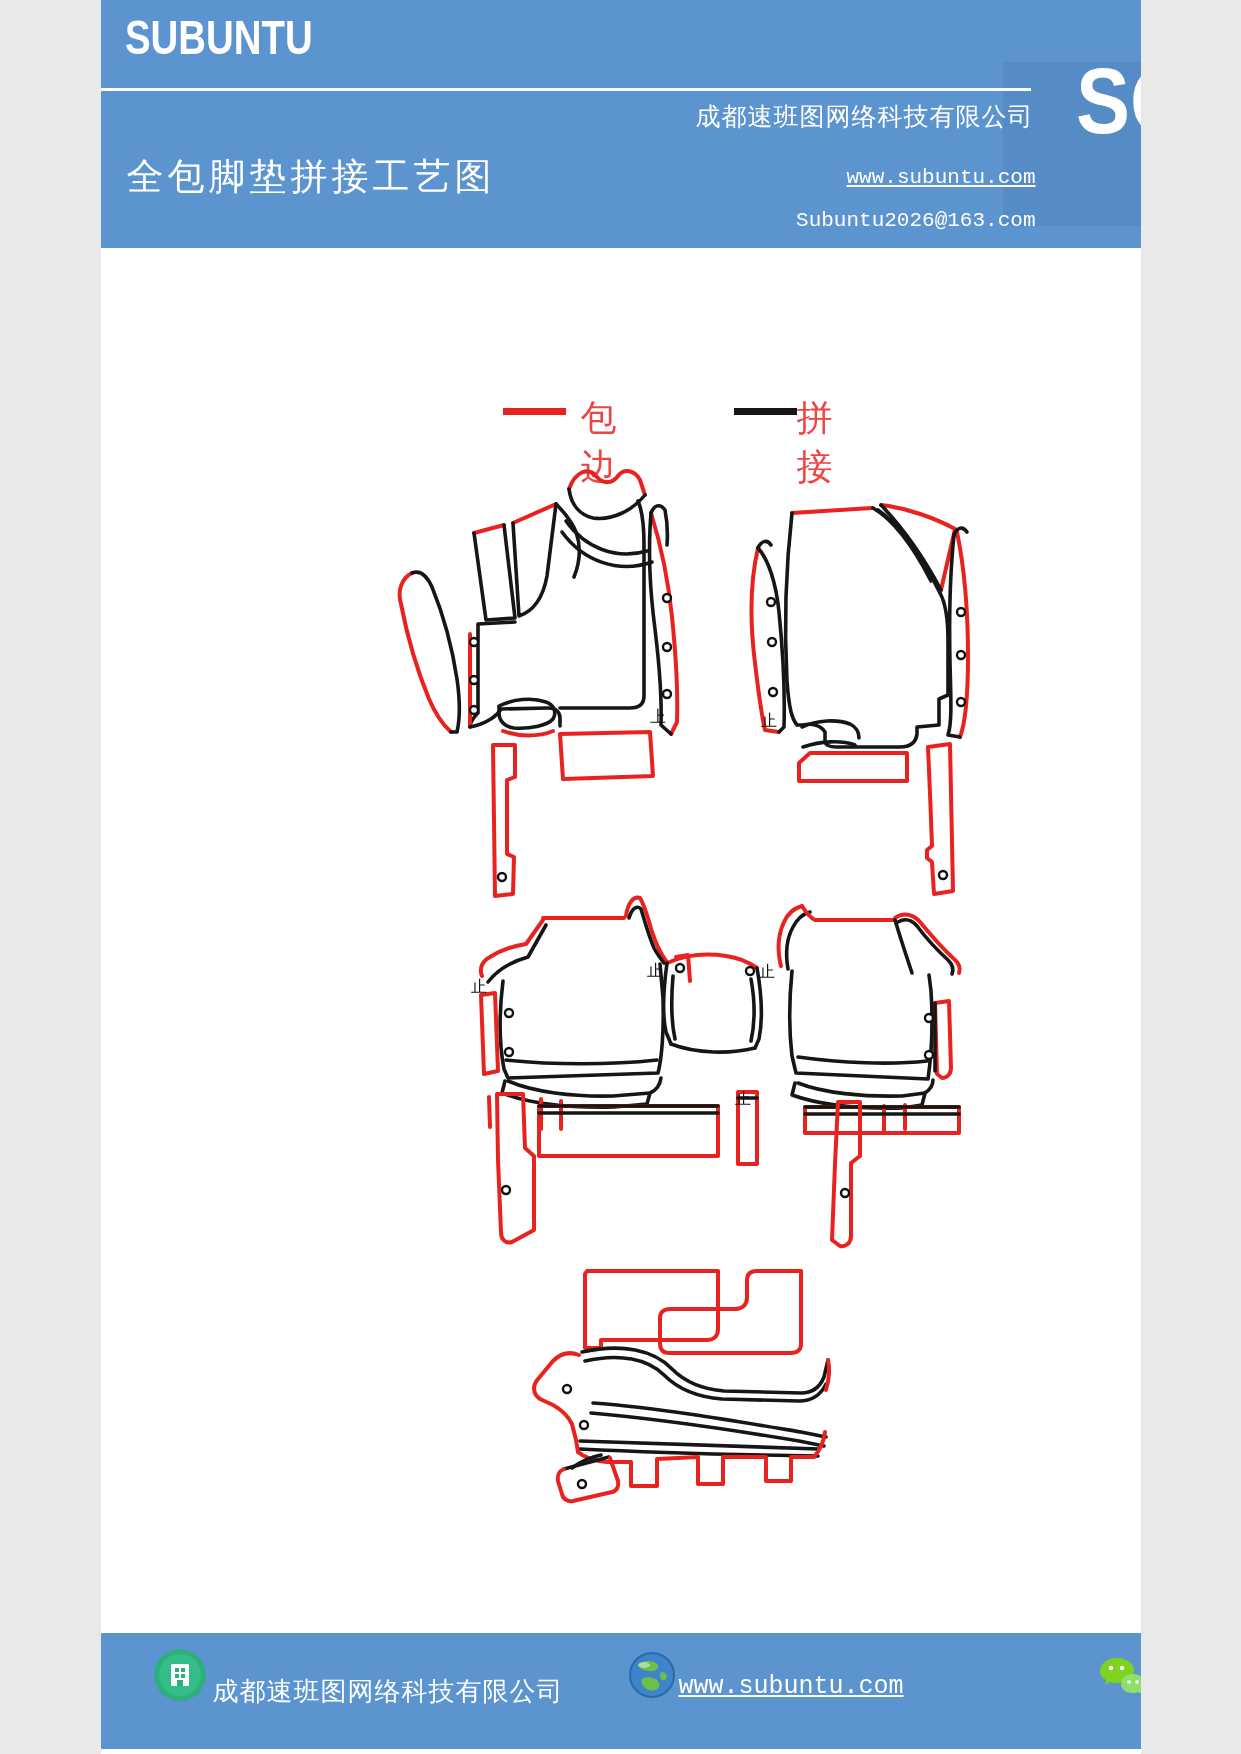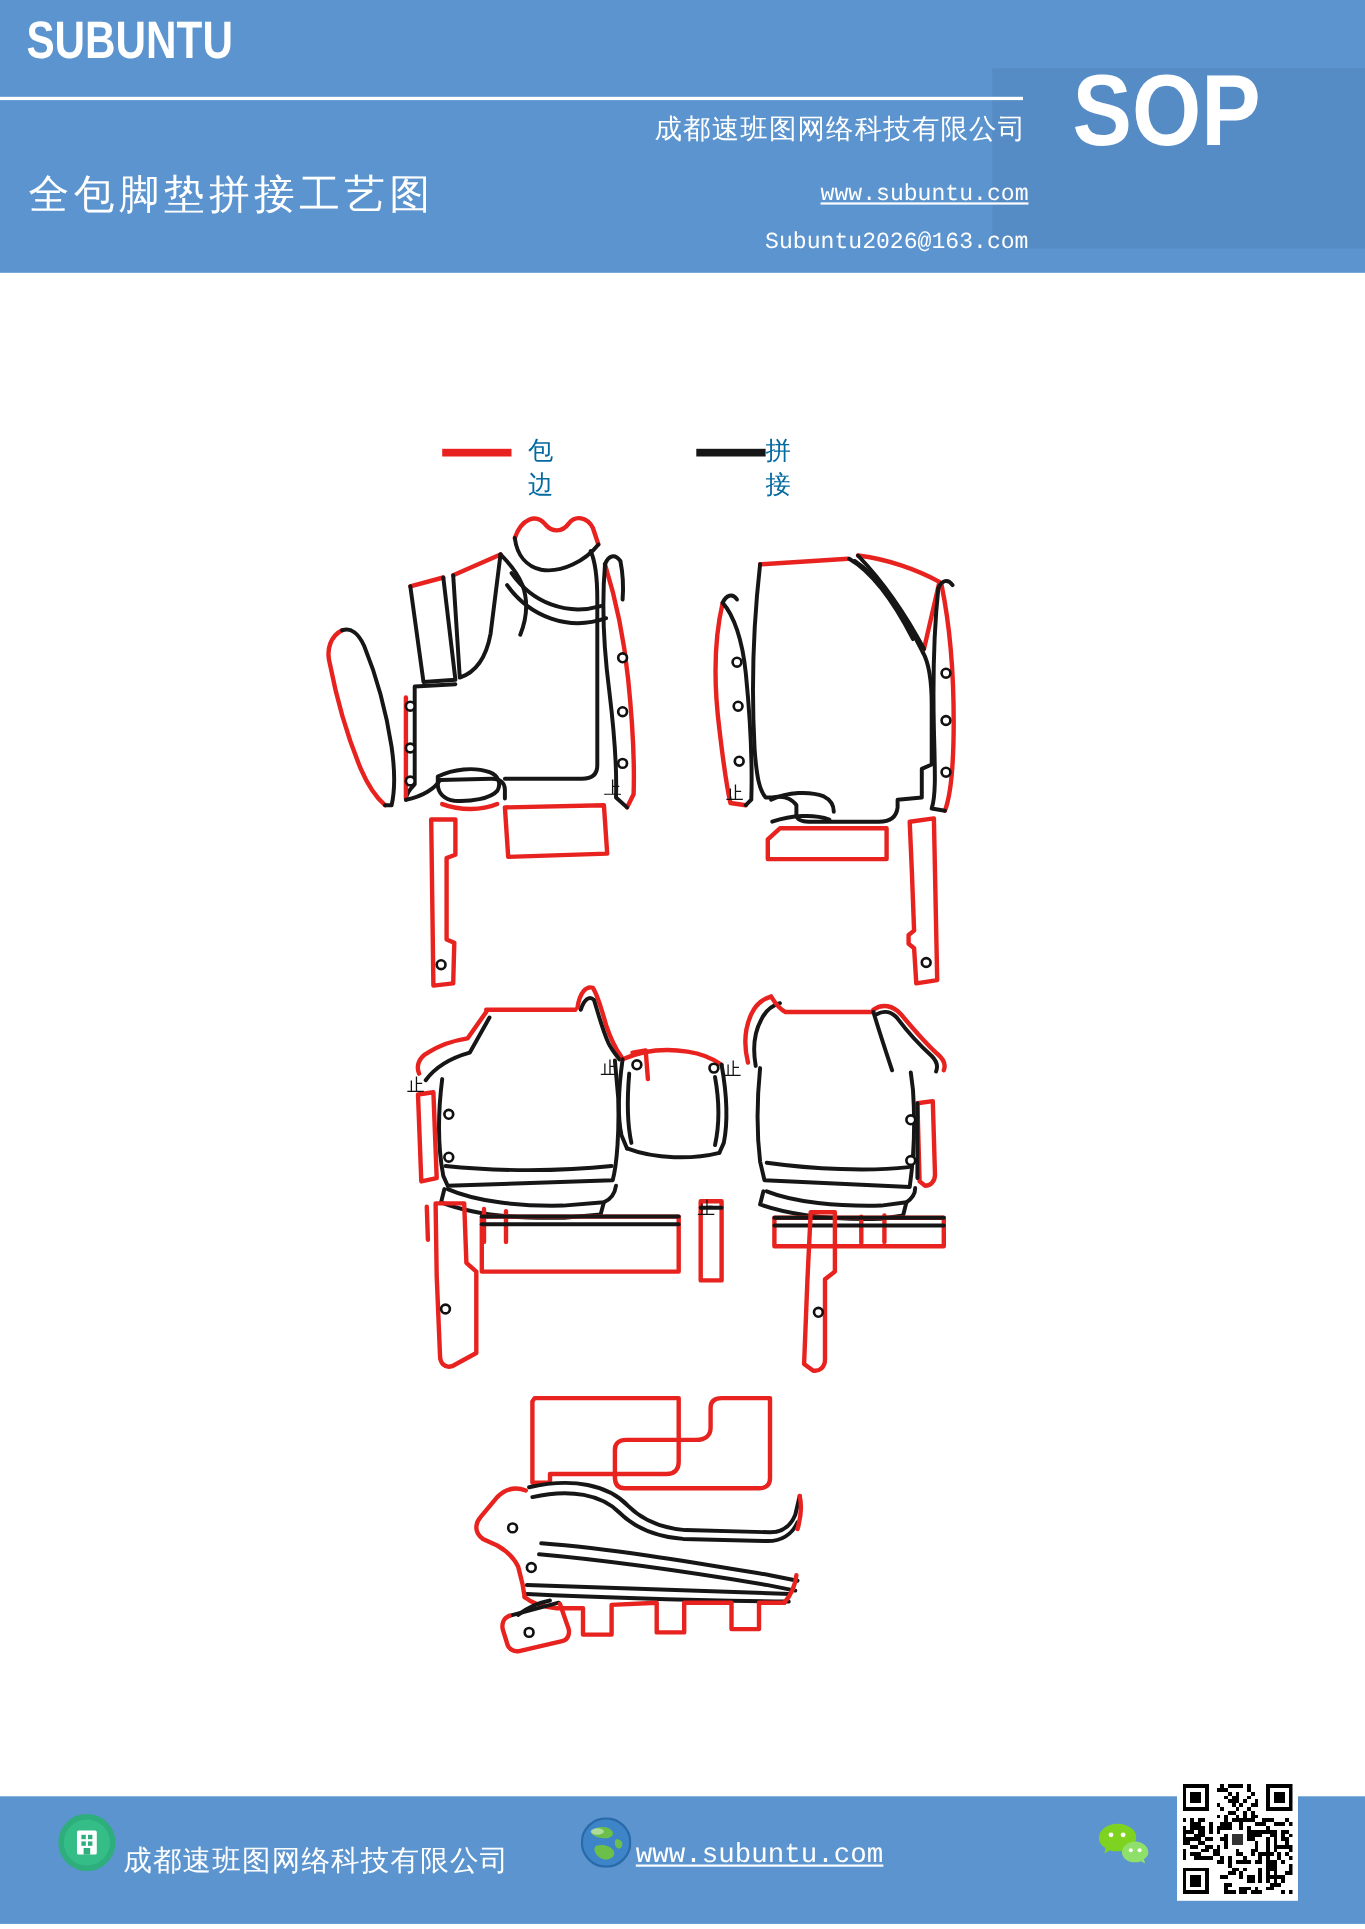--- a/index.html
+++ b/index.html
@@ -1,16 +1,16 @@
 <!DOCTYPE html>
 <html><head>
 <meta charset="utf-8">
 <style>
   html,body{margin:0;padding:0;background:#e9e9e9;}
-  .page{position:relative;width:1241px;height:1754px;background:#ffffff;margin:0 auto;
+  .page{position:relative;width:1040px;height:1754px;background:#ffffff;margin:0 auto;
         font-family:"Liberation Sans",sans-serif;overflow:hidden;}
   
   .header{position:absolute;left:0;top:0;width:1241px;height:248px;background:#5b94ce;}
   .sop-panel{position:absolute;left:902px;top:62px;width:339px;height:164px;background:rgba(0,0,30,0.05);}
   .logo{position:absolute;left:24px;top:10px;color:#fff;font-size:48px;font-weight:900;
         letter-spacing:0px;transform:scaleX(.8);transform-origin:left top;}
   .hr-line{position:absolute;left:0;top:88px;width:930px;height:3px;background:#fff;}
   .title{position:absolute;left:26px;top:152px;color:#fff;font-size:37px;letter-spacing:4px;
          font-family:"Liberation Serif",serif;}
   .hdr-company{position:absolute;right:308px;top:100px;color:#fff;font-size:25px;letter-spacing:1px;
@@ -24,21 +24,21 @@
   
   .info-table{position:absolute;left:4px;top:252px;width:1233px;height:116px;
       border-collapse:collapse;table-layout:fixed;}
   .info-table td{border:1px solid #b3b7bb;text-align:center;vertical-align:middle;
       font-size:22px;color:#111;height:58px;}
   .info-table td.zh{font-family:"Liberation Serif",serif;letter-spacing:2px;}
   .info-table td.val{font-family:"Liberation Sans",sans-serif;}
   
   .legend{position:absolute;left:0;top:0;}
   .legend-bar{position:absolute;height:7px;}
-  .legend-label{position:absolute;font-size:23px;color:#0369a1;font-family:"Liberation Serif",serif;letter-spacing:2px;}
+  .legend-label{position:absolute;font-size:36px;color:#ef4444;font-family:"Liberation Serif",serif;letter-spacing:2px;}
   
   svg.diagram{position:absolute;left:0;top:0;pointer-events:none;}
   .r{fill:none;stroke:#e8231f;stroke-width:4;stroke-linecap:round;stroke-linejoin:round;}
   .k{fill:none;stroke:#161616;stroke-width:3.6;stroke-linecap:round;stroke-linejoin:round;}
   .dot{fill:#fff;stroke:#111;stroke-width:2.4;}
   .mark{font-family:"Liberation Serif",serif;font-size:16px;fill:#111;}
   
   .footer{position:absolute;left:0;top:1633px;width:1241px;height:116px;background:#5b94ce;}
   .f-company{position:absolute;left:112px;top:1674px;color:#fff;font-size:26px;letter-spacing:1px;
       font-family:"Liberation Serif",serif;}

